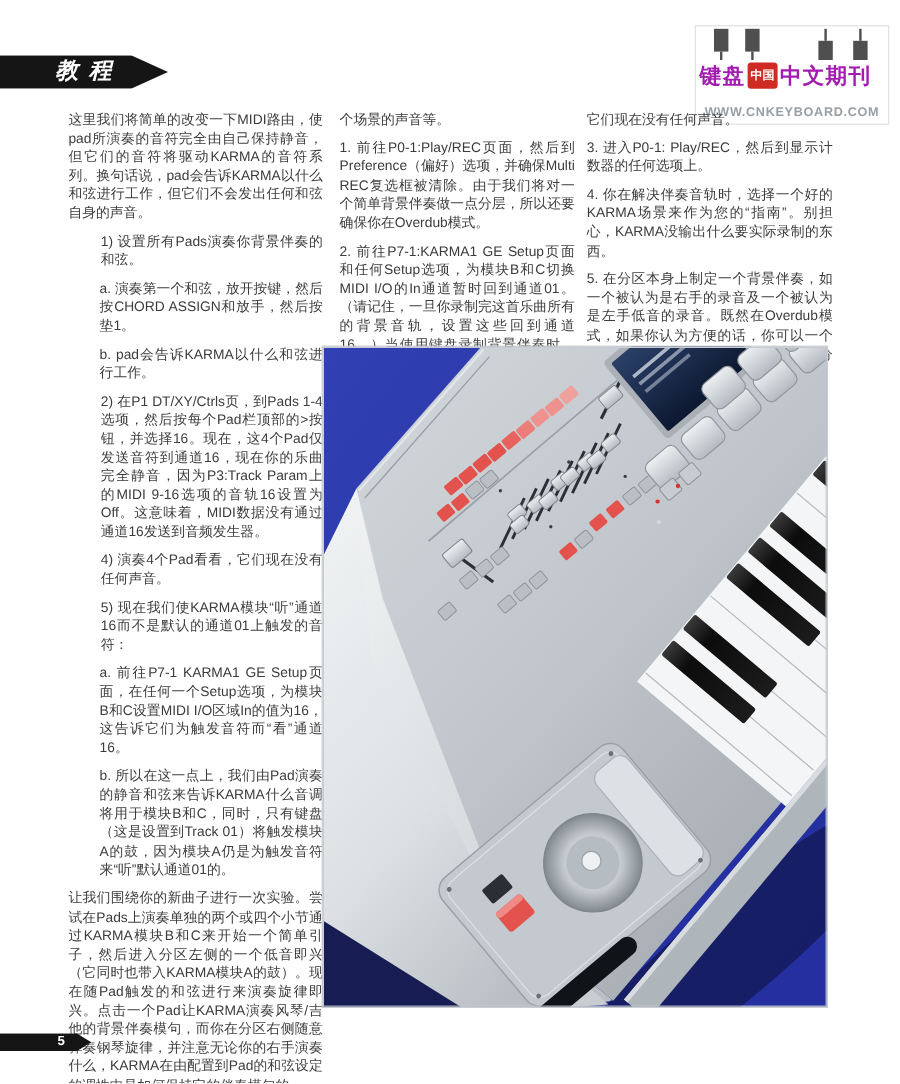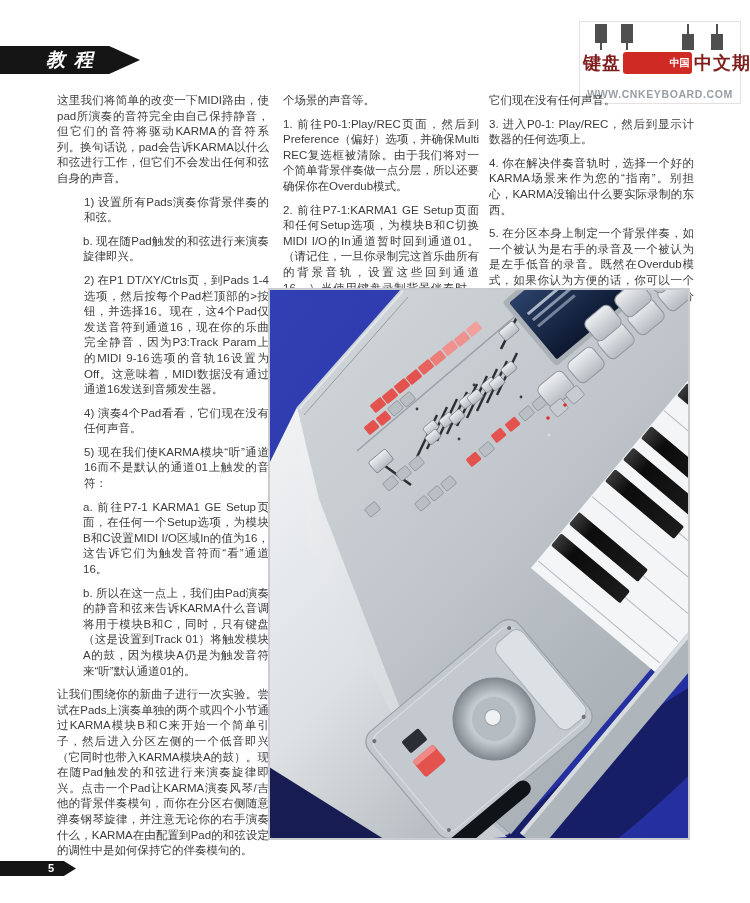--- a/index.html
+++ b/index.html
@@ -9,24 +9,24 @@
   .banner{position:absolute;left:0;top:46px;width:140px;height:28px;background:#151515;
           clip-path:polygon(0 0,78% 0,100% 50%,78% 100%,0 100%);
           color:#fff;font-size:19px;font-weight:bold;letter-spacing:9px;
           line-height:28px;padding-left:46px;box-sizing:border-box;font-style:italic;}
   
   .logo{position:absolute;left:579px;top:21px;width:162px;border:1px solid #e2e2e2;background:#fff;
         padding:2px 3px 3px 3px;box-sizing:border-box;}
   .logo-keys{position:relative;height:26px;background:#fff;}
   .lk{position:absolute;background:#4f4f4f;}
   .logo-text{display:flex;align-items:center;gap:2px;height:25px;}
-  .logo-brand{font-size:18px;font-weight:bold;color:#7f1d1d;letter-spacing:1px;white-space:nowrap;}
+  .logo-brand{font-size:18px;font-weight:bold;color:#a21caf;letter-spacing:1px;white-space:nowrap;}
   .logo-seal{width:25px;height:22px;background:#cf2b24;border-radius:3px;color:#fff;
              font-size:10px;font-weight:bold;display:flex;align-items:center;justify-content:center;
-             letter-spacing:0;flex:0 0 auto;padding-left:44px;}
+             letter-spacing:0;flex:0 0 auto;}
   .logo-url{font-size:10.5px;font-weight:bold;color:#989ea3;letter-spacing:0.6px;margin-top:13px;text-align:center;}
   
   .col{position:absolute;top:93px;font-size:11.5px;line-height:15.6px;color:#3c3c3c;
        text-align:justify;font-weight:500;}
   .col p{margin:0 0 8px 0;}
   .col p.ind1{margin-left:27px;}
   .col p.ind2{margin-left:26px;}
   .col1{left:57px;width:212px;}
   .col2{left:283px;width:196px;}
   .col3{left:489px;width:205px;}
@@ -63,21 +63,22 @@
       <span class="logo-brand">键盘</span>
       <span class="logo-seal">中国</span>
       <span class="logo-brand">中文期刊</span>
     </div>
     <div class="logo-url">WWW.CNKEYBOARD.COM</div>
   </div>
 
   <div class="col col1">
     <p class="ind0">这里我们将简单的改变一下MIDI路由，使pad所演奏的音符完全由自己保持静音，但它们的音符将驱动KARMA的音符系列。换句话说，pad会告诉KARMA以什么和弦进行工作，但它们不会发出任何和弦自身的声音。</p>
     <p class="ind1">1) 设置所有Pads演奏你背景伴奏的和弦。</p>
-    <p class="ind2">b. 现在随Pad触发的和弦进行来演奏旋律即兴。</p>
+    <p class="ind2">a. 演奏第一个和弦，放开按键，然后按CHORD ASSIGN和放手，然后按垫1。</p>
+    <p class="ind2">b. pad会告诉KARMA以什么和弦进行工作。</p>
     <p class="ind1">2) 在P1 DT/XY/Ctrls页，到Pads 1-4选项，然后按每个Pad栏顶部的&gt;按钮，并选择16。现在，这4个Pad仅发送音符到通道16，现在你的乐曲完全静音，因为P3:Track Param上的MIDI 9-16选项的音轨16设置为Off。这意味着，MIDI数据没有通过通道16发送到音频发生器。</p>
     <p class="ind1">4) 演奏4个Pad看看，它们现在没有任何声音。</p>
     <p class="ind1">5) 现在我们使KARMA模块“听”通道16而不是默认的通道01上触发的音符：</p>
     <p class="ind2">a. 前往P7-1 KARMA1 GE Setup页面，在任何一个Setup选项，为模块B和C设置MIDI I/O区域In的值为16，这告诉它们为触发音符而“看”通道16。</p>
     <p class="ind2">b. 所以在这一点上，我们由Pad演奏的静音和弦来告诉KARMA什么音调将用于模块B和C，同时，只有键盘（这是设置到Track 01）将触发模块A的鼓，因为模块A仍是为触发音符来“听”默认通道01的。</p>
     <p class="ind0">让我们围绕你的新曲子进行一次实验。尝试在Pads上演奏单独的两个或四个小节通过KARMA模块B和C来开始一个简单引子，然后进入分区左侧的一个低音即兴（它同时也带入KARMA模块A的鼓）。现在随Pad触发的和弦进行来演奏旋律即兴。点击一个Pad让KARMA演奏风琴/吉他的背景伴奏模句，而你在分区右侧随意弹奏钢琴旋律，并注意无论你的右手演奏什么，KARMA在由配置到Pad的和弦设定的调性中是如何保持它的伴奏模句的。</p>
 
   </div>
 
   <div class="col col2">

